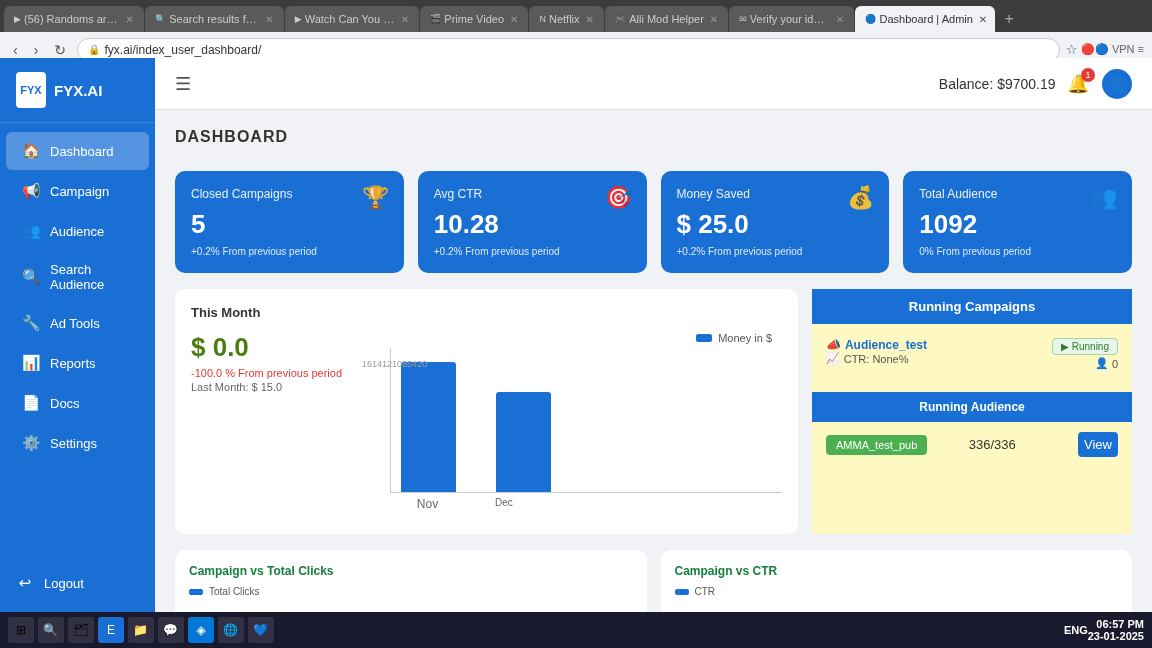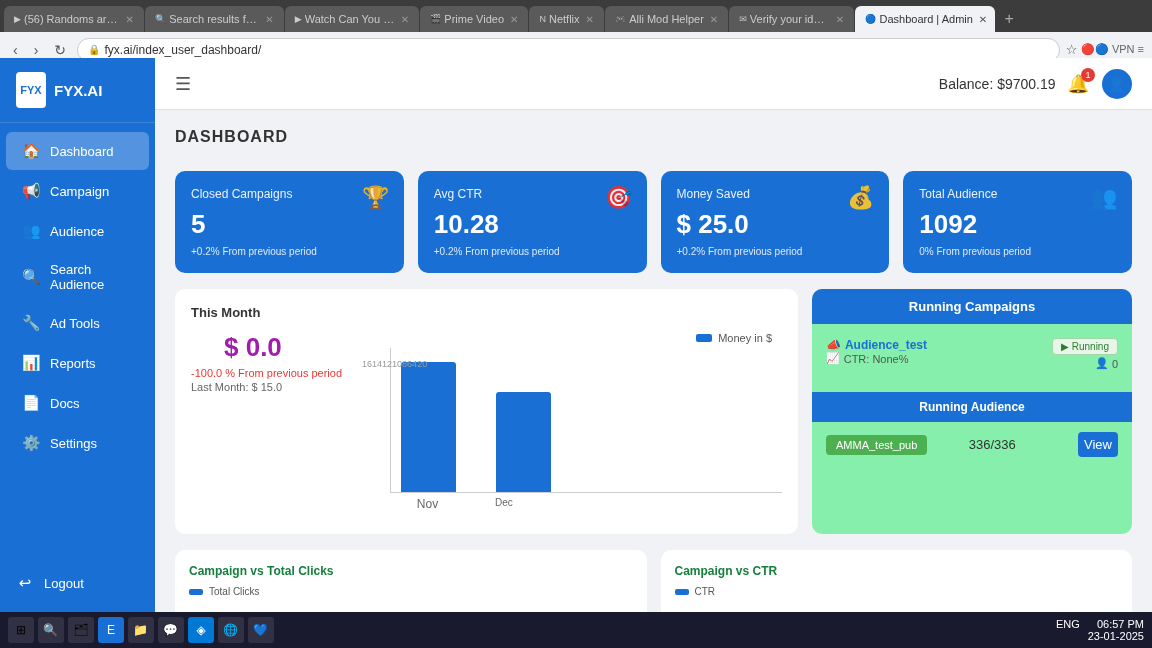--- a/index.html
+++ b/index.html
@@ -52,28 +52,28 @@
     .stat-card { background: #1a6fd4; border-radius: 10px; padding: 16px; color: white; position: relative; min-height: 100px; margin-top: 11px; }
     .stat-title { font-size: 12px; opacity: 0.9; margin-bottom: 8px; }
     .stat-value { font-size: 26px; font-weight: 700; margin-bottom: 6px; }
     .stat-change { font-size: 10px; opacity: 0.85; }
     .stat-icon { position: absolute; top: 14px; right: 14px; font-size: 22px; opacity: 0.9; }
 
     
     .panels-row { display: grid; grid-template-columns: 1fr 320px; gap: 14px; margin-bottom: 16px; }
     .panel { background: white; border-radius: 10px; padding: 16px; }
     .panel-title { font-size: 13px; font-weight: 600; color: #333; margin-bottom: 12px; }
-    .this-month-value { font-size: 26px; font-weight: 700; color: #a21caf; margin-bottom: 4px; margin-left: 33px; }
+    .this-month-value { font-size: 26px; font-weight: 700; color: #4d7c0f; margin-bottom: 4px; }
     .this-month-change { font-size: 11px; color: #e53935; margin-bottom: 2px; }
     .this-month-last { font-size: 11px; color: #666; margin-bottom: 12px; }
     .bar-chart-legend { display: flex; align-items: center; gap: 6px; font-size: 11px; color: #555; margin-bottom: 4px; justify-content: flex-end; padding-right: 10px; }
     .legend-color { width: 16px; height: 8px; background: #1a6fd4; border-radius: 2px; }
 
     
-    .running-panel { background: #86efac; border-radius: 10px; overflow: hidden; }
+    .running-panel { background: #fef9c3; border-radius: 0; overflow: hidden; }
     .running-header { background: #1a6fd4; color: white; padding: 10px 16px; font-size: 13px; font-weight: 600; text-align: center; }
     .running-content { padding: 14px; }
     .campaign-item { display: flex; align-items: flex-start; gap: 8px; margin-bottom: 8px; }
     .campaign-info { flex: 1; }
     .campaign-name { font-size: 12px; font-weight: 600; color: #1a6fd4; display: flex; align-items: center; gap: 4px; }
     .campaign-ctr { font-size: 11px; color: #555; display: flex; align-items: center; gap: 4px; }
     .campaign-status { display: flex; flex-direction: column; align-items: flex-end; gap: 2px; }
     .status-badge { background: #e8f5e9; color: #2e7d32; border: 1px solid #a5d6a7; font-size: 10px; padding: 2px 8px; border-radius: 4px; display: flex; align-items: center; gap: 3px; }
     .audience-count { font-size: 11px; color: #555; display: flex; align-items: center; gap: 3px; }
     .running-audience-header { background: #1a6fd4; color: white; padding: 8px 14px; font-size: 12px; font-weight: 600; text-align: center; }
@@ -86,21 +86,21 @@
     .bottom-charts { display: grid; grid-template-columns: 1fr 1fr; gap: 14px; }
     .bottom-panel { background: white; border-radius: 10px; padding: 14px; min-height: 80px; }
     .bottom-panel-title { font-size: 12px; font-weight: 600; color: #15803d; margin-bottom: 8px; }
     .chart-legend { display: flex; align-items: center; gap: 6px; font-size: 10px; color: #555; }
     .legend-dot { width: 14px; height: 6px; background: #1a6fd4; border-radius: 2px; }
 
     
     .taskbar { background: #1a1a2e; height: 36px; display: flex; align-items: center; padding: 0 8px; justify-content: space-between; flex-shrink: 0; }
     .taskbar-left { display: flex; align-items: center; gap: 4px; }
     .taskbar-icon { width: 26px; height: 26px; background: rgba(255,255,255,0.1); border-radius: 3px; display: flex; align-items: center; justify-content: center; font-size: 12px; cursor: pointer; }
-    .taskbar-right { display: flex; gap: 8px; color: white; font-size: 11px; }
+    .taskbar-right { display: flex; align-items: center; gap: 0; color: white; font-size: 11px; font-weight: bold; }
     .taskbar-time { text-align: right; }
   </style>
 </head>
 <body>
 
 <div class="browser-chrome">
   <div class="tab-bar">
     <div class="tab"><span style="font-size:9px">▶</span>&nbsp;<span style="max-width:100px;overflow:hidden;text-overflow:ellipsis">(56) Randoms are SHOCK...</span><span class="tab-close">✕</span></div>
     <div class="tab"><span style="font-size:9px">🔍</span>&nbsp;<span style="max-width:90px;overflow:hidden;text-overflow:ellipsis">Search results for your f...</span><span class="tab-close">✕</span></div>
     <div class="tab"><span style="font-size:9px">▶</span>&nbsp;<span style="max-width:90px;overflow:hidden;text-overflow:ellipsis">Watch Can You Keep a S...</span><span class="tab-close">✕</span></div>

